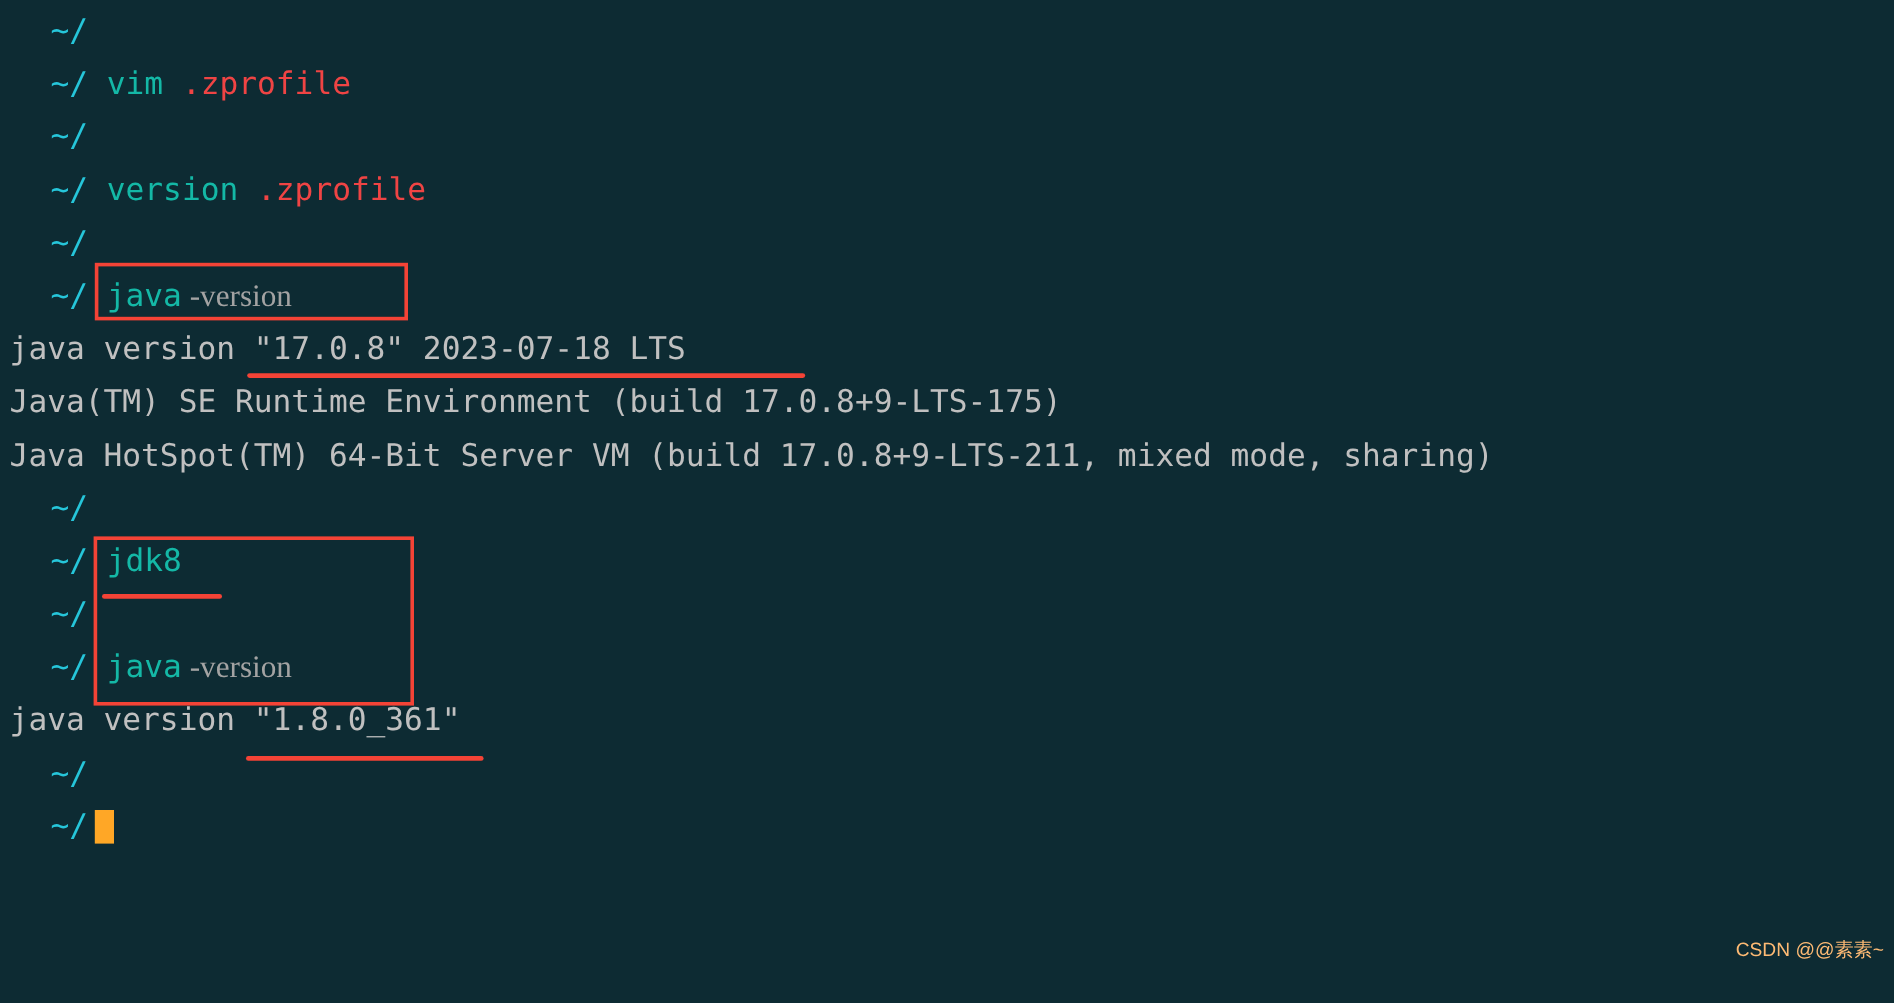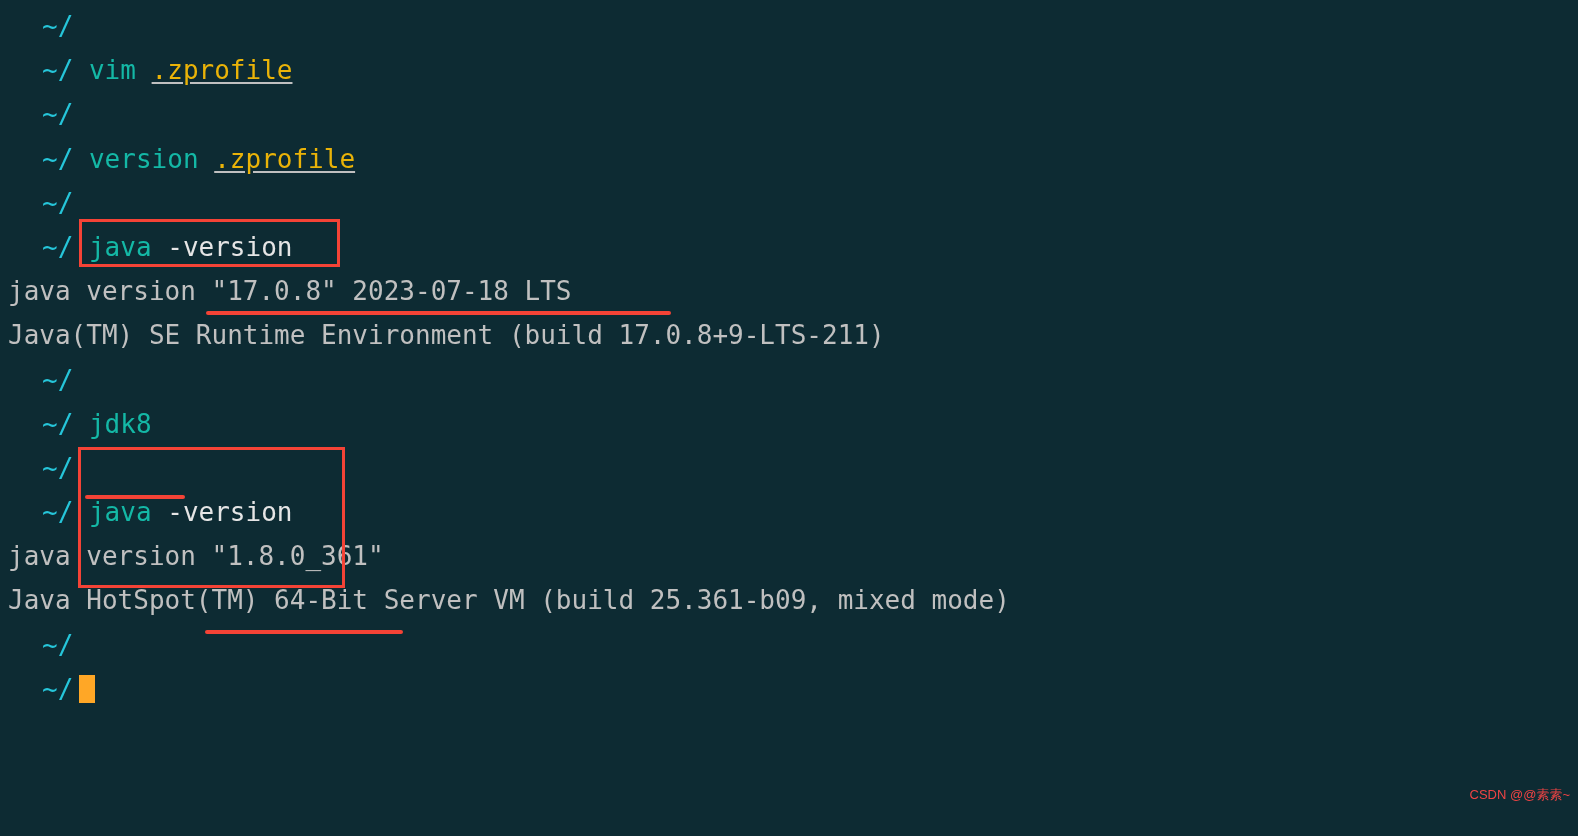--- a/index.html
+++ b/index.html
@@ -31,25 +31,25 @@
       width: 26px;
     }
     .prompt-path {
       color: #26c6da;
       margin-left: 8px;
     }
     .cmd-green {
       color: #14b8a6;
     }
     .cmd-orange {
-      color: #e5e5e5;
+      color: #a3a3a3;
+      font-family: Liberation Serif, serif;
     }
     .arg-underline {
-      color: #eab308;
-      text-decoration: underline;
+      color: #ef4444;
       text-decoration-color: #c0c0c0;
       text-underline-offset: 3px;
     }
     .output-text {
       color: #c0c0c0;
     }
     .red-box-1 {
       position: absolute;
       top: 219px;
       left: 79px;
@@ -93,22 +93,22 @@
       width: 16px;
       height: 28px;
       display: inline-block;
       vertical-align: middle;
       margin-left: 6px;
     }
     .watermark {
       position: absolute;
       bottom: 30px;
       right: 8px;
-      font-size: 13px;
-      color: #ef4444;
+      font-size: 16px;
+      color: #fdba74;
       font-family: sans-serif;
     }
   </style>
 </head>
 <body>
 
 <div>
 
   <div class="line">
     <span class="apple-icon"></span>
@@ -140,21 +140,22 @@
   </div>
 
   <div class="line">
     <span class="apple-icon"></span>
     <span class="prompt-path">~/</span>
     <span class="cmd-green">&nbsp;<span>java</span></span>
     <span class="cmd-orange">&nbsp;<span>-version</span></span>
   </div>
 
   <div class="line output-text">java version "17.0.8" 2023-07-18 LTS</div>
-  <div class="line output-text">Java(TM) SE Runtime Environment (build 17.0.8+9-LTS-211)</div>
+  <div class="line output-text">Java(TM) SE Runtime Environment (build 17.0.8+9-LTS-175)</div>
+  <div class="line output-text">Java HotSpot(TM) 64-Bit Server VM (build 17.0.8+9-LTS-211, mixed mode, sharing)</div>
 
   <div class="line">
     <span class="apple-icon"></span>
     <span class="prompt-path">~/</span>
   </div>
 
   <div class="line">
     <span class="apple-icon"></span>
     <span class="prompt-path">~/</span>
     <span class="cmd-green">&nbsp;<span>jdk8</span></span>
@@ -166,21 +167,20 @@
   </div>
 
   <div class="line">
     <span class="apple-icon"></span>
     <span class="prompt-path">~/</span>
     <span class="cmd-green">&nbsp;<span>java</span></span>
     <span class="cmd-orange">&nbsp;<span>-version</span></span>
   </div>
 
   <div class="line output-text">java version "1.8.0_361"</div>
-  <div class="line output-text">Java HotSpot(TM) 64-Bit Server VM (build 25.361-b09, mixed mode)</div>
 
   <div class="line">
     <span class="apple-icon"></span>
     <span class="prompt-path">~/</span>
   </div>
 
   <div class="line">
     <span class="apple-icon"></span>
     <span class="prompt-path">~/</span>
     <span class="cursor-block"></span>

